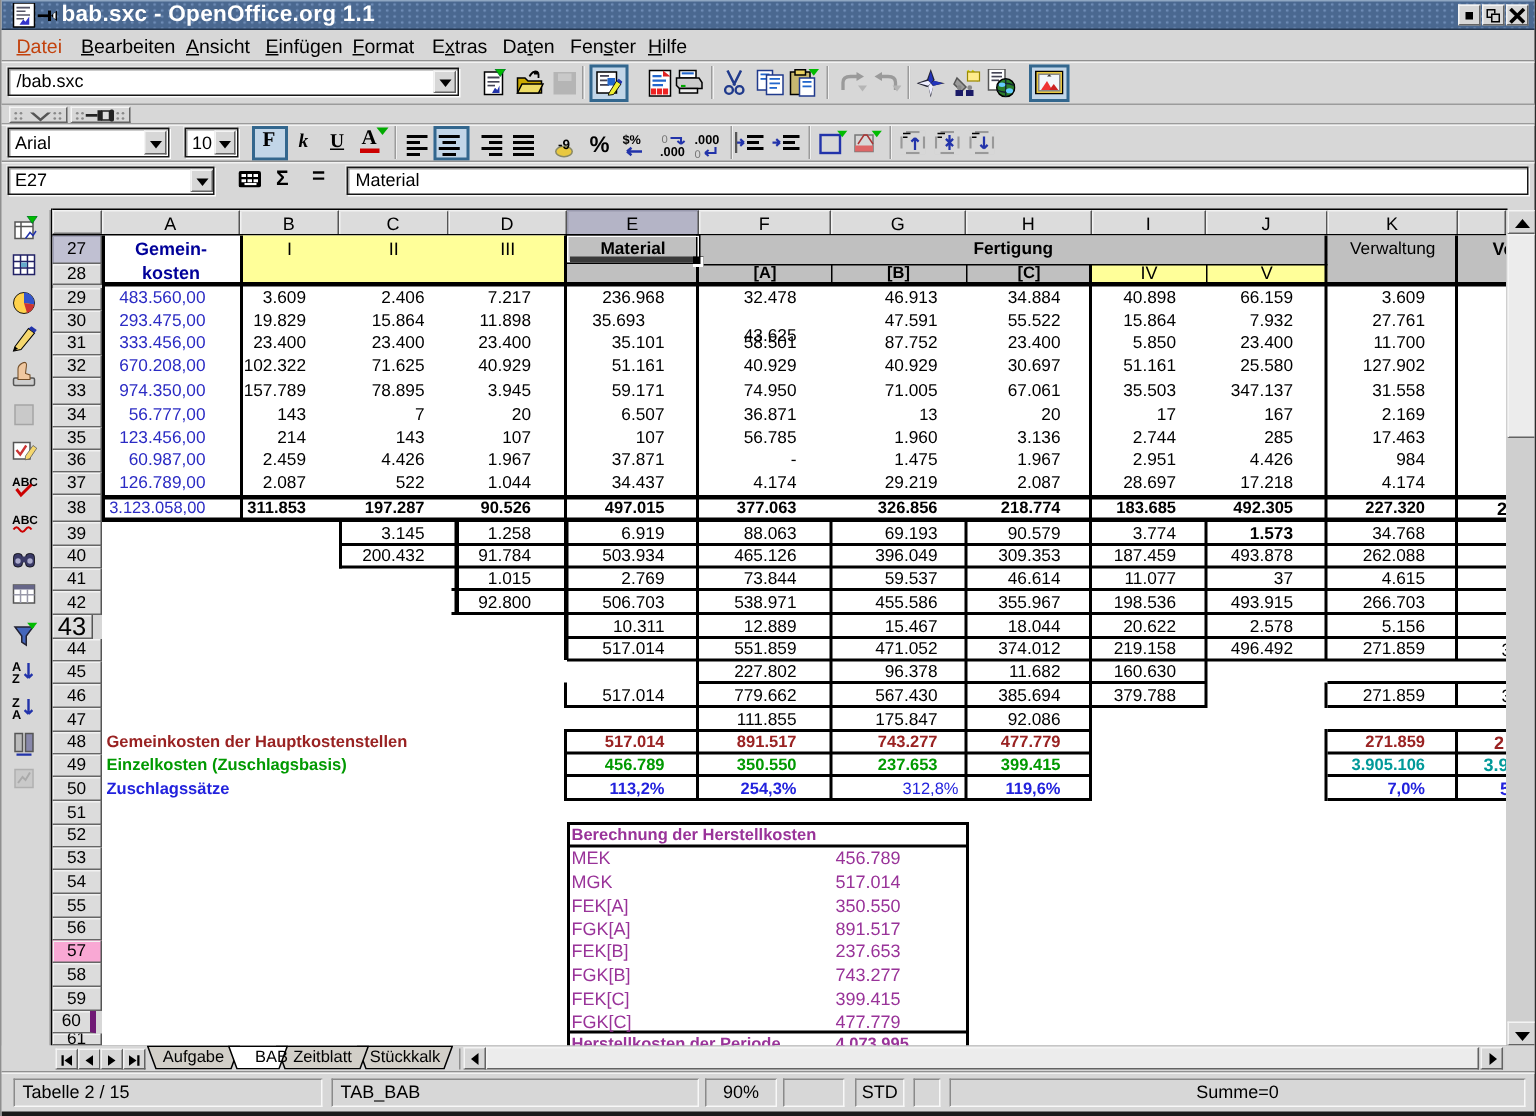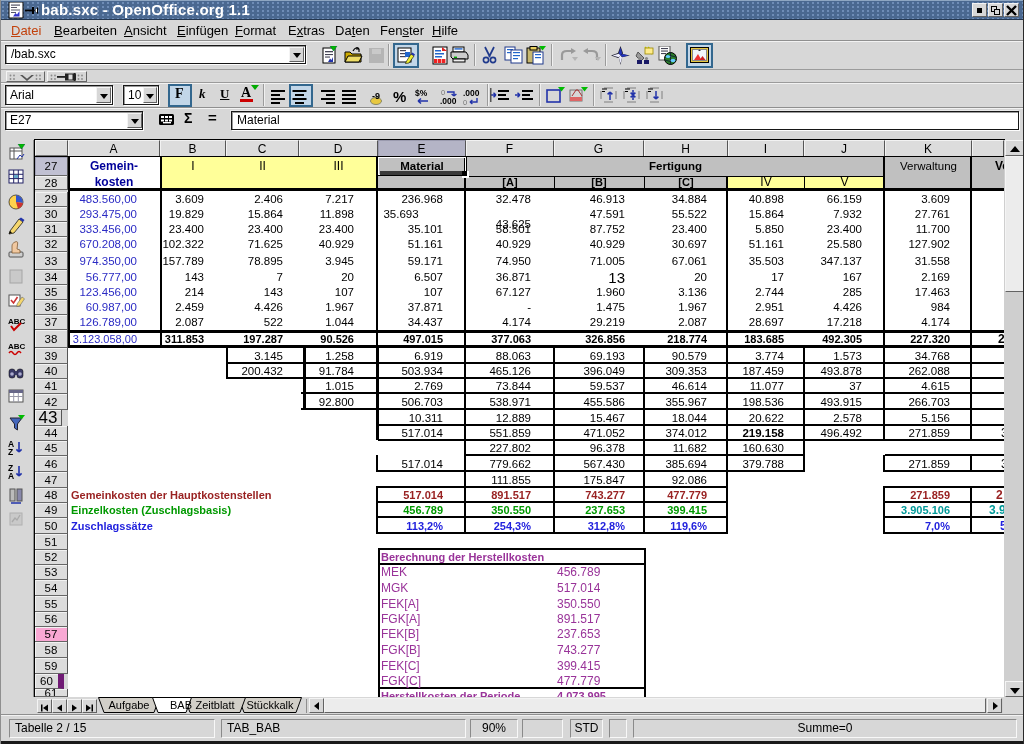--- a/index.html
+++ b/index.html
@@ -473,21 +473,21 @@
 <div class="cell ctr" style="left:34px;top:518px;width:33px;height:16px;line-height:16px;background:#dcdcdc;border-bottom:1px solid #666;border-right:1px solid #555;box-shadow:inset 1px 1px 0 #f2f2f2;font-size:11.5px">50</div>
 <div class="cell ctr" style="left:34px;top:534px;width:33px;height:16px;line-height:16px;background:#dcdcdc;border-bottom:1px solid #666;border-right:1px solid #555;box-shadow:inset 1px 1px 0 #f2f2f2;font-size:11.5px">51</div>
 <div class="cell ctr" style="left:34px;top:550px;width:33px;height:15px;line-height:15px;background:#dcdcdc;border-bottom:1px solid #666;border-right:1px solid #555;box-shadow:inset 1px 1px 0 #f2f2f2;font-size:11.5px">52</div>
 <div class="cell ctr" style="left:34px;top:565px;width:33px;height:15px;line-height:15px;background:#dcdcdc;border-bottom:1px solid #666;border-right:1px solid #555;box-shadow:inset 1px 1px 0 #f2f2f2;font-size:11.5px">53</div>
 <div class="cell ctr" style="left:34px;top:580px;width:33px;height:16px;line-height:16px;background:#dcdcdc;border-bottom:1px solid #666;border-right:1px solid #555;box-shadow:inset 1px 1px 0 #f2f2f2;font-size:11.5px">54</div>
 <div class="cell ctr" style="left:34px;top:596px;width:33px;height:16px;line-height:16px;background:#dcdcdc;border-bottom:1px solid #666;border-right:1px solid #555;box-shadow:inset 1px 1px 0 #f2f2f2;font-size:11.5px">55</div>
 <div class="cell ctr" style="left:34px;top:612px;width:33px;height:15px;line-height:15px;background:#dcdcdc;border-bottom:1px solid #666;border-right:1px solid #555;box-shadow:inset 1px 1px 0 #f2f2f2;font-size:11.5px">56</div>
 <div class="cell ctr" style="left:34px;top:627px;width:33px;height:15px;line-height:15px;background:#f9a8d4;border-bottom:1px solid #666;border-right:1px solid #555;box-shadow:inset 1px 1px 0 #f2f2f2;font-size:11.5px">57</div>
 <div class="cell ctr" style="left:34px;top:642px;width:33px;height:16px;line-height:16px;background:#dcdcdc;border-bottom:1px solid #666;border-right:1px solid #555;box-shadow:inset 1px 1px 0 #f2f2f2;font-size:11.5px">58</div>
 <div class="cell ctr" style="left:34px;top:658px;width:33px;height:16px;line-height:16px;background:#dcdcdc;border-bottom:1px solid #666;border-right:1px solid #555;box-shadow:inset 1px 1px 0 #f2f2f2;font-size:11.5px">59</div>
-<div class="cell ctr" style="left:34px;top:674px;width:29px;height:15px;line-height:15px;background:#dcdcdc;border-bottom:1px solid #666;border-right:6px solid #701a75;box-shadow:inset 1px 1px 0 #f2f2f2;font-size:11.5px">60</div>
+<div class="cell ctr" style="left:34px;top:674px;width:29px;height:15px;line-height:15px;background:#dcdcdc;border-bottom:1px solid #666;border-right:4px solid #701a75;box-shadow:inset 1px 1px 0 #f2f2f2;font-size:11.5px">60</div>
 <div class="cell ctr" style="left:34px;top:689px;width:33px;height:8px;line-height:8px;background:#dcdcdc;border-bottom:1px solid #666;border-right:1px solid #555;box-shadow:inset 1px 1px 0 #f2f2f2;font-size:11.5px">61</div>
 <div class="a" style="left:67px;top:157px;width:936px;height:540px;background:#fff"></div>
 <div class="a" style="left:159px;top:157px;width:218px;height:33px;background:#ffff99"></div>
 <div class="a" style="left:377px;top:157px;width:88px;height:33px;background:#c0c0c0"></div>
 <div class="a" style="left:465px;top:157px;width:419px;height:19px;background:#c0c0c0"></div>
 <div class="a" style="left:465px;top:176px;width:262px;height:14px;background:#c0c0c0"></div>
 <div class="a" style="left:727px;top:176px;width:157px;height:14px;background:#ffff99"></div>
 <div class="a" style="left:884px;top:157px;width:87px;height:33px;background:#c0c0c0"></div>
 <div class="a" style="left:971px;top:157px;width:32px;height:31px;background:#c0c0c0"></div>
 <div class="b" style="left:465px;top:176px;width:419px;height:1px"></div>
@@ -588,43 +588,43 @@
 <div class="cell num" style="left:243px;top:192px;width:110px;height:15px;line-height:15px;font-size:11.5px;">7.217</div>
 <div class="cell num" style="left:243px;top:207px;width:110px;height:15px;line-height:15px;font-size:11.5px;">11.898</div>
 <div class="cell num" style="left:243px;top:222px;width:110px;height:15px;line-height:15px;font-size:11.5px;">23.400</div>
 <div class="cell num" style="left:243px;top:237px;width:110px;height:15px;line-height:15px;font-size:11.5px;">40.929</div>
 <div class="cell num" style="left:243px;top:252px;width:110px;height:18px;line-height:18px;font-size:11.5px;">3.945</div>
 <div class="cell num" style="left:243px;top:270px;width:110px;height:15px;line-height:15px;font-size:11.5px;">20</div>
 <div class="cell num" style="left:243px;top:285px;width:110px;height:15px;line-height:15px;font-size:11.5px;">107</div>
 <div class="cell num" style="left:243px;top:300px;width:110px;height:15px;line-height:15px;font-size:11.5px;">1.967</div>
 <div class="cell num" style="left:243px;top:315px;width:110px;height:15px;line-height:15px;font-size:11.5px;">1.044</div>
 <div class="cell num" style="left:332px;top:192px;width:110px;height:15px;line-height:15px;font-size:11.5px;">236.968</div>
-<div class="cell num" style="left:345px;top:207px;width:110px;height:15px;line-height:15px;font-size:11.5px;text-align:center;">35.693</div>
+<div class="cell num" style="left:319px;top:207px;width:110px;height:15px;line-height:15px;font-size:11.5px;">35.693</div>
 <div class="cell num" style="left:332px;top:222px;width:110px;height:15px;line-height:15px;font-size:11.5px;">35.101</div>
 <div class="cell num" style="left:332px;top:237px;width:110px;height:15px;line-height:15px;font-size:11.5px;">51.161</div>
 <div class="cell num" style="left:332px;top:252px;width:110px;height:18px;line-height:18px;font-size:11.5px;">59.171</div>
 <div class="cell num" style="left:332px;top:270px;width:110px;height:15px;line-height:15px;font-size:11.5px;">6.507</div>
 <div class="cell num" style="left:332px;top:285px;width:110px;height:15px;line-height:15px;font-size:11.5px;">107</div>
 <div class="cell num" style="left:332px;top:300px;width:110px;height:15px;line-height:15px;font-size:11.5px;">37.871</div>
 <div class="cell num" style="left:332px;top:315px;width:110px;height:15px;line-height:15px;font-size:11.5px;">34.437</div>
 <div class="cell num" style="left:420px;top:192px;width:110px;height:15px;line-height:15px;font-size:11.5px;">32.478</div>
 <div class="cell num" style="left:420px;top:217px;width:110px;height:15px;line-height:15px;font-size:11.5px;">43.625</div>
 <div class="cell num" style="left:420px;top:222px;width:110px;height:15px;line-height:15px;font-size:11.5px;">58.501</div>
 <div class="cell num" style="left:420px;top:237px;width:110px;height:15px;line-height:15px;font-size:11.5px;">40.929</div>
 <div class="cell num" style="left:420px;top:252px;width:110px;height:18px;line-height:18px;font-size:11.5px;">74.950</div>
 <div class="cell num" style="left:420px;top:270px;width:110px;height:15px;line-height:15px;font-size:11.5px;">36.871</div>
-<div class="cell num" style="left:420px;top:285px;width:110px;height:15px;line-height:15px;font-size:11.5px;">67.127</div>
+<div class="cell num" style="left:420px;top:285px;width:110px;height:15px;line-height:15px;font-size:11.5px;">56.785</div>
 <div class="cell num" style="left:420px;top:300px;width:110px;height:15px;line-height:15px;font-size:11.5px;">-</div>
 <div class="cell num" style="left:420px;top:315px;width:110px;height:15px;line-height:15px;font-size:11.5px;">4.174</div>
 <div class="cell num" style="left:514px;top:192px;width:110px;height:15px;line-height:15px;font-size:11.5px;">46.913</div>
 <div class="cell num" style="left:514px;top:207px;width:110px;height:15px;line-height:15px;font-size:11.5px;">47.591</div>
 <div class="cell num" style="left:514px;top:222px;width:110px;height:15px;line-height:15px;font-size:11.5px;">87.752</div>
 <div class="cell num" style="left:514px;top:237px;width:110px;height:15px;line-height:15px;font-size:11.5px;">40.929</div>
 <div class="cell num" style="left:514px;top:252px;width:110px;height:18px;line-height:18px;font-size:11.5px;">71.005</div>
-<div class="cell num" style="left:514px;top:270px;width:110px;height:15px;line-height:15px;font-size:15px;">13</div>
+<div class="cell num" style="left:514px;top:270px;width:110px;height:15px;line-height:15px;font-size:11px;">13</div>
 <div class="cell num" style="left:514px;top:285px;width:110px;height:15px;line-height:15px;font-size:11.5px;">1.960</div>
 <div class="cell num" style="left:514px;top:300px;width:110px;height:15px;line-height:15px;font-size:11.5px;">1.475</div>
 <div class="cell num" style="left:514px;top:315px;width:110px;height:15px;line-height:15px;font-size:11.5px;">29.219</div>
 <div class="cell num" style="left:596px;top:192px;width:110px;height:15px;line-height:15px;font-size:11.5px;">34.884</div>
 <div class="cell num" style="left:596px;top:207px;width:110px;height:15px;line-height:15px;font-size:11.5px;">55.522</div>
 <div class="cell num" style="left:596px;top:222px;width:110px;height:15px;line-height:15px;font-size:11.5px;">23.400</div>
 <div class="cell num" style="left:596px;top:237px;width:110px;height:15px;line-height:15px;font-size:11.5px;">30.697</div>
 <div class="cell num" style="left:596px;top:252px;width:110px;height:18px;line-height:18px;font-size:11.5px;">67.061</div>
 <div class="cell num" style="left:596px;top:270px;width:110px;height:15px;line-height:15px;font-size:11.5px;">20</div>
 <div class="cell num" style="left:596px;top:285px;width:110px;height:15px;line-height:15px;font-size:11.5px;">3.136</div>
@@ -669,21 +669,21 @@
 <div class="cell num" style="left:751px;top:330px;width:110px;height:18px;line-height:18px;font-size:11.5px;font-weight:bold;font-size:11px">492.305</div>
 <div class="cell num" style="left:839px;top:330px;width:110px;height:18px;line-height:18px;font-size:11.5px;font-weight:bold;font-size:11px">227.320</div>
 <div class="cell" style="left:997px;top:330px;height:18px;line-height:18px;font-weight:bold;width:6px">2</div>
 <div class="cell num" style="left:172px;top:348px;width:110px;height:16px;line-height:16px;font-size:11.5px;">3.145</div>
 <div class="cell num" style="left:243px;top:348px;width:110px;height:16px;line-height:16px;font-size:11.5px;">1.258</div>
 <div class="cell num" style="left:332px;top:348px;width:110px;height:16px;line-height:16px;font-size:11.5px;">6.919</div>
 <div class="cell num" style="left:420px;top:348px;width:110px;height:16px;line-height:16px;font-size:11.5px;">88.063</div>
 <div class="cell num" style="left:514px;top:348px;width:110px;height:16px;line-height:16px;font-size:11.5px;">69.193</div>
 <div class="cell num" style="left:596px;top:348px;width:110px;height:16px;line-height:16px;font-size:11.5px;">90.579</div>
 <div class="cell num" style="left:673px;top:348px;width:110px;height:16px;line-height:16px;font-size:11.5px;">3.774</div>
-<div class="cell num" style="left:751px;top:348px;width:110px;height:16px;line-height:16px;font-size:11.5px;">1.573</div>
+<div class="cell num" style="left:751px;top:348px;width:110px;height:16px;line-height:16px;font-size:11.5px;font-weight:bold;">1.573</div>
 <div class="cell num" style="left:839px;top:348px;width:110px;height:16px;line-height:16px;font-size:11.5px;">34.768</div>
 <div class="cell num" style="left:172px;top:364px;width:110px;height:15px;line-height:15px;font-size:11.5px;">200.432</div>
 <div class="cell num" style="left:243px;top:364px;width:110px;height:15px;line-height:15px;font-size:11.5px;">91.784</div>
 <div class="cell num" style="left:332px;top:364px;width:110px;height:15px;line-height:15px;font-size:11.5px;">503.934</div>
 <div class="cell num" style="left:420px;top:364px;width:110px;height:15px;line-height:15px;font-size:11.5px;">465.126</div>
 <div class="cell num" style="left:514px;top:364px;width:110px;height:15px;line-height:15px;font-size:11.5px;">396.049</div>
 <div class="cell num" style="left:596px;top:364px;width:110px;height:15px;line-height:15px;font-size:11.5px;">309.353</div>
 <div class="cell num" style="left:673px;top:364px;width:110px;height:15px;line-height:15px;font-size:11.5px;">187.459</div>
 <div class="cell num" style="left:751px;top:364px;width:110px;height:15px;line-height:15px;font-size:11.5px;">493.878</div>
 <div class="cell num" style="left:839px;top:364px;width:110px;height:15px;line-height:15px;font-size:11.5px;padding-left:24px;">262.088</div>
@@ -707,21 +707,21 @@
 <div class="cell num" style="left:420px;top:410px;width:110px;height:16px;line-height:16px;font-size:11.5px;">12.889</div>
 <div class="cell num" style="left:514px;top:410px;width:110px;height:16px;line-height:16px;font-size:11.5px;">15.467</div>
 <div class="cell num" style="left:596px;top:410px;width:110px;height:16px;line-height:16px;font-size:11.5px;">18.044</div>
 <div class="cell num" style="left:673px;top:410px;width:110px;height:16px;line-height:16px;font-size:11.5px;">20.622</div>
 <div class="cell num" style="left:751px;top:410px;width:110px;height:16px;line-height:16px;font-size:11.5px;">2.578</div>
 <div class="cell num" style="left:839px;top:410px;width:110px;height:16px;line-height:16px;font-size:11.5px;">5.156</div>
 <div class="cell num" style="left:332px;top:426px;width:110px;height:15px;line-height:15px;font-size:11.5px;">517.014</div>
 <div class="cell num" style="left:420px;top:426px;width:110px;height:15px;line-height:15px;font-size:11.5px;">551.859</div>
 <div class="cell num" style="left:514px;top:426px;width:110px;height:15px;line-height:15px;font-size:11.5px;">471.052</div>
 <div class="cell num" style="left:596px;top:426px;width:110px;height:15px;line-height:15px;font-size:11.5px;">374.012</div>
-<div class="cell num" style="left:673px;top:426px;width:110px;height:15px;line-height:15px;font-size:11.5px;font-weight:bold;">219.158</div>
+<div class="cell num" style="left:673px;top:426px;width:110px;height:15px;line-height:15px;font-size:11.5px;">219.158</div>
 <div class="cell num" style="left:751px;top:426px;width:110px;height:15px;line-height:15px;font-size:11.5px;">496.492</div>
 <div class="cell num" style="left:839px;top:426px;width:110px;height:15px;line-height:15px;font-size:11.5px;">271.859</div>
 <div class="cell num" style="left:420px;top:441px;width:110px;height:15px;line-height:15px;font-size:11.5px;">227.802</div>
 <div class="cell num" style="left:514px;top:441px;width:110px;height:15px;line-height:15px;font-size:11.5px;">96.378</div>
 <div class="cell num" style="left:596px;top:441px;width:110px;height:15px;line-height:15px;font-size:11.5px;">11.682</div>
 <div class="cell num" style="left:673px;top:441px;width:110px;height:15px;line-height:15px;font-size:11.5px;">160.630</div>
 <div class="cell num" style="left:332px;top:456px;width:110px;height:16px;line-height:16px;font-size:11.5px;">517.014</div>
 <div class="cell num" style="left:420px;top:456px;width:110px;height:16px;line-height:16px;font-size:11.5px;">779.662</div>
 <div class="cell num" style="left:514px;top:456px;width:110px;height:16px;line-height:16px;font-size:11.5px;">567.430</div>
 <div class="cell num" style="left:596px;top:456px;width:110px;height:16px;line-height:16px;font-size:11.5px;">385.694</div>
@@ -740,21 +740,21 @@
 <div class="cell num" style="left:514px;top:488px;width:110px;height:15px;line-height:15px;font-size:11.5px;font-weight:bold;font-size:11px;color:#992222">743.277</div>
 <div class="cell num" style="left:596px;top:488px;width:110px;height:15px;line-height:15px;font-size:11.5px;font-weight:bold;font-size:11px;color:#992222">477.779</div>
 <div class="cell num" style="left:839px;top:488px;width:110px;height:15px;line-height:15px;font-size:11.5px;font-weight:bold;font-size:11px;color:#992222">271.859</div>
 <div class="cell num" style="left:332px;top:503px;width:110px;height:15px;line-height:15px;font-size:11.5px;font-weight:bold;font-size:11px;color:#009900">456.789</div>
 <div class="cell num" style="left:420px;top:503px;width:110px;height:15px;line-height:15px;font-size:11.5px;font-weight:bold;font-size:11px;color:#009900">350.550</div>
 <div class="cell num" style="left:514px;top:503px;width:110px;height:15px;line-height:15px;font-size:11.5px;font-weight:bold;font-size:11px;color:#009900">237.653</div>
 <div class="cell num" style="left:596px;top:503px;width:110px;height:15px;line-height:15px;font-size:11.5px;font-weight:bold;font-size:11px;color:#009900">399.415</div>
 <div class="cell num" style="left:839px;top:503px;width:110px;height:15px;line-height:15px;font-size:11.5px;font-weight:bold;font-size:11px;color:#009999">3.905.106</div>
 <div class="cell num" style="left:332px;top:518px;width:110px;height:16px;line-height:16px;font-size:11.5px;font-weight:bold;font-size:11px;color:#2222dd">113,2%</div>
 <div class="cell num" style="left:420px;top:518px;width:110px;height:16px;line-height:16px;font-size:11.5px;font-weight:bold;font-size:11px;color:#2222dd">254,3%</div>
-<div class="cell num" style="left:514px;top:518px;width:110px;height:16px;line-height:16px;font-size:11.5px;font-weight:bold;font-size:11px;color:#2222dd">312,8%</div>
+<div class="cell num" style="left:528px;top:518px;width:110px;height:16px;line-height:16px;font-size:11.5px;font-weight:normal;font-size:11px;color:#2222dd">312,8%</div>
 <div class="cell num" style="left:596px;top:518px;width:110px;height:16px;line-height:16px;font-size:11.5px;font-weight:bold;font-size:11px;color:#2222dd">119,6%</div>
 <div class="cell num" style="left:839px;top:518px;width:110px;height:16px;line-height:16px;font-size:11.5px;font-weight:bold;font-size:11px;color:#2222dd">7,0%</div>
 <div class="cell" style="left:995px;top:488px;height:15px;line-height:15px;width:8px;font-weight:bold;color:#992222">2</div>
 <div class="cell" style="left:988px;top:503px;height:15px;line-height:15px;width:15px;font-weight:bold;color:#009999">3.9</div>
 <div class="cell" style="left:999px;top:518px;height:16px;line-height:16px;width:4px;font-weight:bold;color:#2222dd">5</div>
 <div class="cell" style="left:380px;top:550px;height:15px;line-height:15px;font-weight:bold;color:#993399;font-size:11px">Berechnung der Herstellkosten</div>
 <div class="cell" style="left:380px;top:565px;height:15px;line-height:15px;color:#993399">MEK</div>
 <div class="cell" style="left:556px;top:565px;height:15px;line-height:15px;color:#993399">456.789</div>
 <div class="cell" style="left:380px;top:580px;height:16px;line-height:16px;color:#993399">MGK</div>
 <div class="cell" style="left:556px;top:580px;height:16px;line-height:16px;color:#993399">517.014</div>

